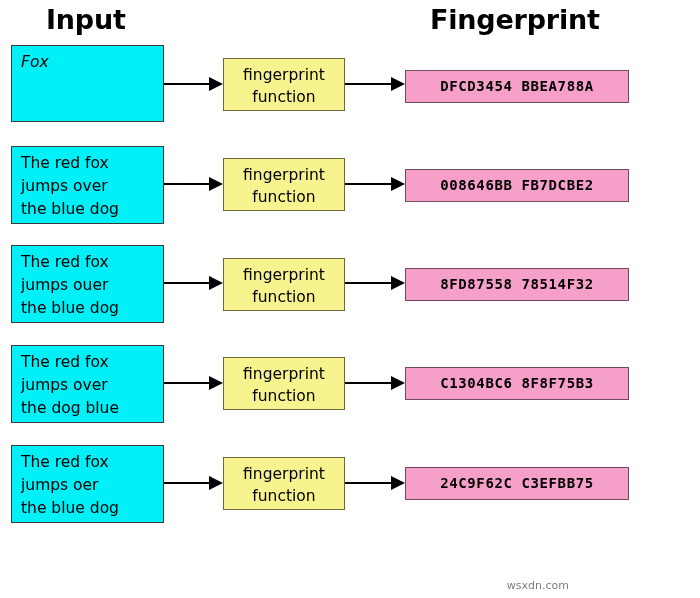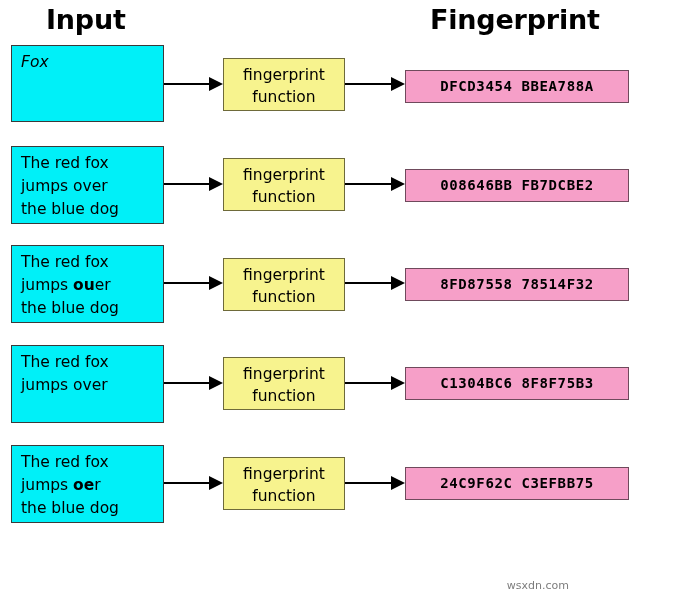--- a/index.html
+++ b/index.html
@@ -49,21 +49,21 @@
     box-sizing: border-box;
     background: #00f0f8;
     border: 1px solid #3a3a3a;
     color: #000000;
     font-family: "DejaVu Sans", sans-serif;
     font-size: 15.5px;
     line-height: 23px;
     padding: 5px 0 0 9px;
     width: 153px;
   }
-  .input-box b { font-weight: bold; }
+  .input-box b { font-weight: normal; }
 
   
   .fn-box {
     position: absolute;
     left: 223px;
     box-sizing: border-box;
     width: 122px;
     height: 53px;
     background: #f7f38e;
     border: 1px solid #6e6a3a;
@@ -196,20 +196,21 @@
         <div class="arrow arrow-b" style="top: 276px;">
           <div class="shaft"></div>
           <div class="head"></div>
         </div>
         <div class="hash-box" style="top: 268px;">8FD87558 78514F32</div>
       </div>
       <div class="row" style="top: 0px;">
         <div class="input-box" style="top: 345px; height: 78px;">
           <div><span>The red fox</span></div>
           <div><span>jumps over</span></div>
+          <div><span>the </span><b>dog blue</b></div>
         </div>
         <div class="arrow arrow-a" style="top: 376px;">
           <div class="shaft"></div>
           <div class="head"></div>
         </div>
         <div class="fn-box" style="top: 357px;">
           <div>fingerprint</div>
           <div>function</div>
         </div>
         <div class="arrow arrow-b" style="top: 376px;">

